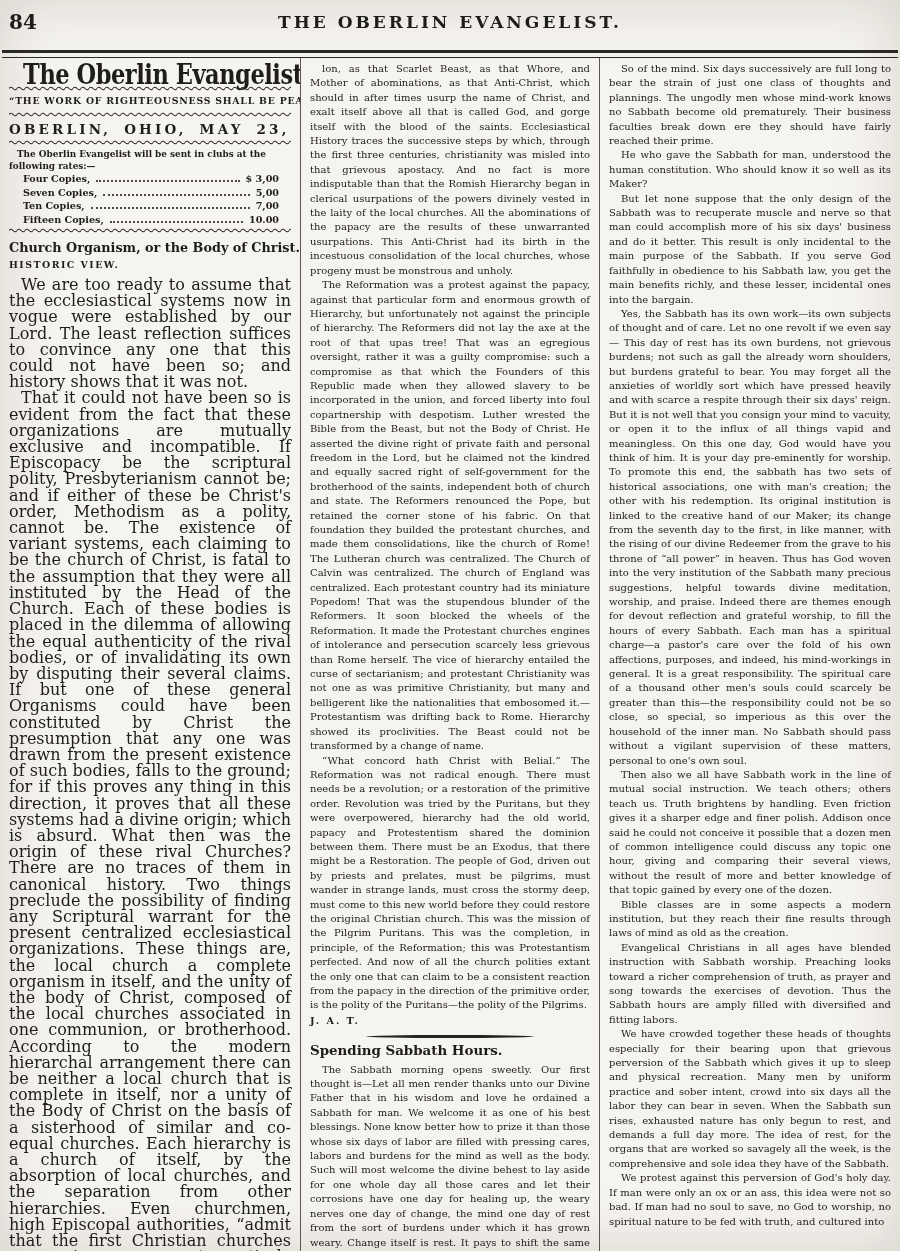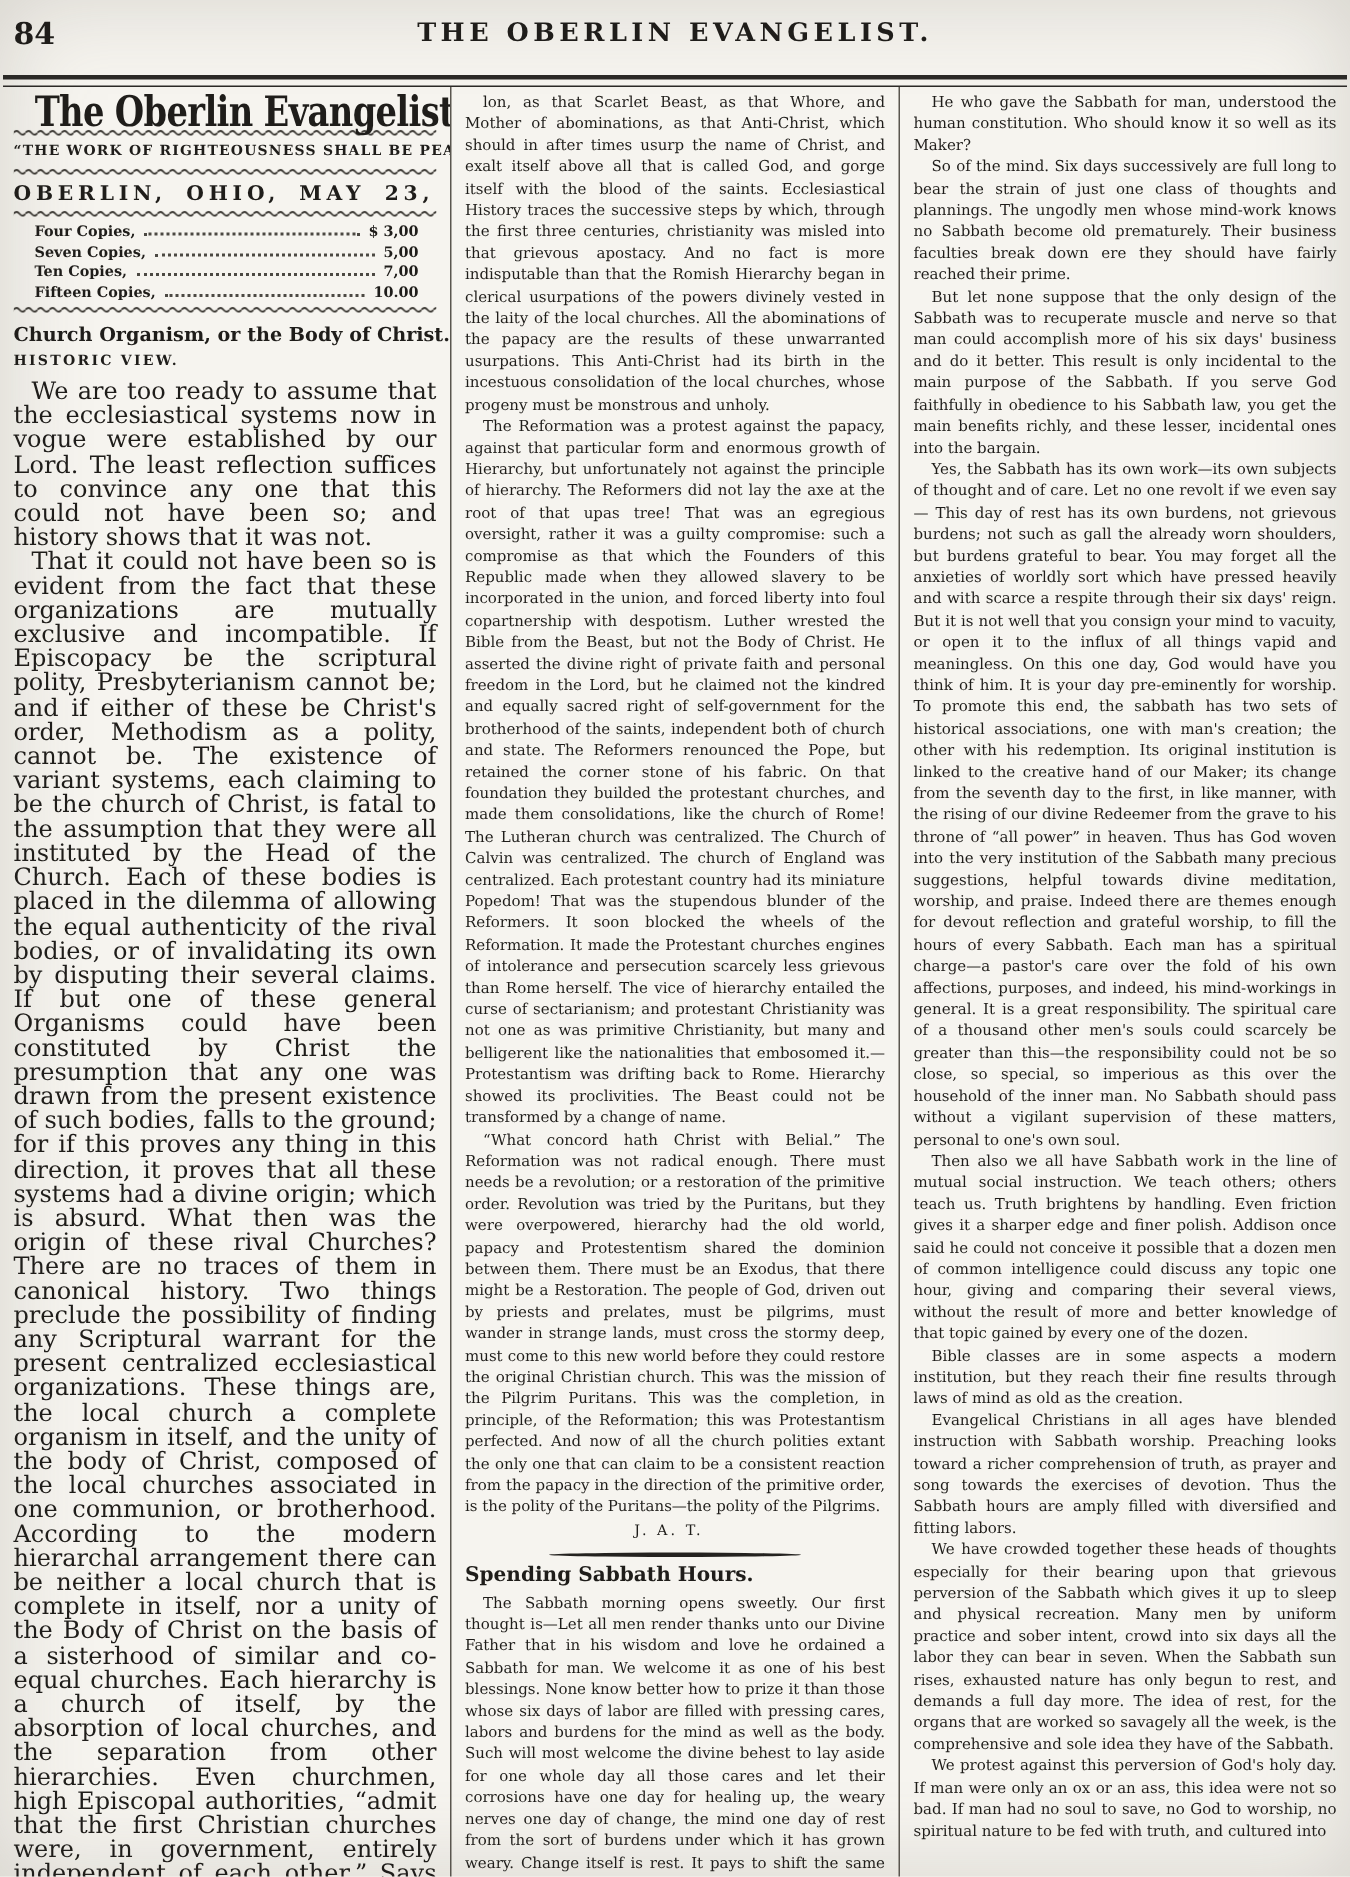--- a/index.html
+++ b/index.html
@@ -38,21 +38,21 @@
   .dateline{font-size:13.5px;font-weight:bold;letter-spacing:3.2px;word-spacing:5px;margin:5px 0 4px 0;white-space:nowrap;}
   .rates{text-align:left;margin:3px 0 2px 0;}
   .rates-intro{font-size:8.9px;font-weight:bold;text-indent:8px;line-height:12px;}
   .rate-row{display:flex;align-items:baseline;font-size:9.6px;font-weight:bold;line-height:13.5px;}
   .rate-label{white-space:nowrap;padding-left:14px;}
   .leader{flex:1;border-bottom:2px dotted #4c4943;margin:0 6px 3px 6px;height:1px;}
   .rate-price{white-space:nowrap;padding-right:12px;}
   
   .article-title{font-size:12.8px;font-weight:bold;text-align:center;white-space:nowrap;margin:8px 0 2px 0;}
   .article-subtitle{font-size:9.4px;font-weight:bold;text-align:left;letter-spacing:1.5px;margin:1px 0 5px 0;}
-  .signature{text-align:center;font-size:9.6px;font-weight:normal;letter-spacing:2px;padding-right:8px;margin:1px 0 2px 0;}
+  .signature{text-align:left;font-size:9.6px;font-weight:bold;letter-spacing:2px;padding-right:8px;margin:1px 0 2px 0;}
   .section-divider{width:168px;height:3px;background:#24221f;border-radius:50%;margin:7px auto 5px auto;}
   .section-title{font-size:13.4px;font-weight:bold;white-space:nowrap;margin:2px 0 5px 0;}
 </style>
 </head>
 <body>
 
 <div class="page">
 
   <div class="header">
     <div class="page-number">84</div>
@@ -85,20 +85,21 @@
         <div class="dateline">OBERLIN, OHIO, MAY 23, 1860.</div>
         <svg class="wavy">
             <defs>
               <pattern id="w3" width="8" height="5" patternUnits="userSpaceOnUse">
                 <path d="M0 2.5 Q2 0 4 2.5 Q6 5 8 2.5" fill="none" stroke="#35322d" stroke-width="1.2"></path>
               </pattern>
             </defs>
             <rect width="100%" height="5" fill="url(#w3)"></rect>
           </svg>
         <div class="rates">
+          <div class="rates-intro">The Oberlin Evangelist will be sent in clubs at the following rates:—</div>
           <div class="rate-row">
             <span class="rate-label">Four Copies,</span>
             <span class="leader"></span>
             <span class="rate-price">$ 3,00</span>
           </div>
           <div class="rate-row">
             <span class="rate-label">Seven Copies,</span>
             <span class="leader"></span>
             <span class="rate-price">5,00</span>
           </div>
@@ -141,22 +142,22 @@
       </div>
       <div class="section-divider"></div>
       <div class="section-title">Spending Sabbath Hours.</div>
       <div class="body-text">
         <p class="p">The Sabbath morning opens sweetly. Our first thought is—Let all men render thanks unto our Divine Father that in his wisdom and love he ordained a Sabbath for man. We welcome it as one of his best blessings. None know better how to prize it than those whose six days of labor are filled with pressing cares, labors and burdens for the mind as well as the body. Such will most welcome the divine behest to lay aside for one whole day all those cares and let their corrosions have one day for healing up, the weary nerves one day of change, the mind one day of rest from the sort of burdens under which it has grown weary. Change itself is rest. It pays to shift the same burden now and then from one shoulder to the other. The relief is wont to be greater still when you may lay down one burden for a day and take up another in its place.</p>
       </div>
     </div>
 
     <div class="col col-3">
       <div class="body-text">
+        <p class="p">So of the mind. Six days successively are full long to bear the strain of just one class of thoughts and plannings. The ungodly men whose mind-work knows no Sabbath become old prematurely. Their business faculties break down ere they should have fairly reached their prime.</p>
         <p class="p">He who gave the Sabbath for man, understood the human constitution. Who should know it so well as its Maker?</p>
-        <p class="p">So of the mind. Six days successively are full long to bear the strain of just one class of thoughts and plannings. The ungodly men whose mind-work knows no Sabbath become old prematurely. Their business faculties break down ere they should have fairly reached their prime.</p>
         <p class="p">But let none suppose that the only design of the Sabbath was to recuperate muscle and nerve so that man could accomplish more of his six days' business and do it better. This result is only incidental to the main purpose of the Sabbath. If you serve God faithfully in obedience to his Sabbath law, you get the main benefits richly, and these lesser, incidental ones into the bargain.</p>
         <p class="p">Yes, the Sabbath has its own work—its own subjects of thought and of care. Let no one revolt if we even say— This day of rest has its own burdens, not grievous burdens; not such as gall the already worn shoulders, but burdens grateful to bear. You may forget all the anxieties of worldly sort which have pressed heavily and with scarce a respite through their six days' reign. But it is not well that you consign your mind to vacuity, or open it to the influx of all things vapid and meaningless. On this one day, God would have you think of him. It is your day pre-eminently for worship. To promote this end, the sabbath has two sets of historical associations, one with man's creation; the other with his redemption. Its original institution is linked to the creative hand of our Maker; its change from the seventh day to the first, in like manner, with the rising of our divine Redeemer from the grave to his throne of “all power” in heaven. Thus has God woven into the very institution of the Sabbath many precious suggestions, helpful towards divine meditation, worship, and praise. Indeed there are themes enough for devout reflection and grateful worship, to fill the hours of every Sabbath. Each man has a spiritual charge—a pastor's care over the fold of his own affections, purposes, and indeed, his mind-workings in general. It is a great responsibility. The spiritual care of a thousand other men's souls could scarcely be greater than this—the responsibility could not be so close, so special, so imperious as this over the household of the inner man. No Sabbath should pass without a vigilant supervision of these matters, personal to one's own soul.</p>
         <p class="p">Then also we all have Sabbath work in the line of mutual social instruction. We teach others; others teach us. Truth brightens by handling. Even friction gives it a sharper edge and finer polish. Addison once said he could not conceive it possible that a dozen men of common intelligence could discuss any topic one hour, giving and comparing their several views, without the result of more and better knowledge of that topic gained by every one of the dozen.</p>
         <p class="p">Bible classes are in some aspects a modern institution, but they reach their fine results through laws of mind as old as the creation.</p>
         <p class="p">Evangelical Christians in all ages have blended instruction with Sabbath worship. Preaching looks toward a richer comprehension of truth, as prayer and song towards the exercises of devotion. Thus the Sabbath hours are amply filled with diversified and fitting labors.</p>
         <p class="p">We have crowded together these heads of thoughts especially for their bearing upon that grievous perversion of the Sabbath which gives it up to sleep and physical recreation. Many men by uniform practice and sober intent, crowd into six days all the labor they can bear in seven. When the Sabbath sun rises, exhausted nature has only begun to rest, and demands a full day more. The idea of rest, for the organs that are worked so savagely all the week, is the comprehensive and sole idea they have of the Sabbath.</p>
         <p class="p">We protest against this perversion of God's holy day. If man were only an ox or an ass, this idea were not so bad. If man had no soul to save, no God to worship, no spiritual nature to be fed with truth, and cultured into</p>
       </div>
     </div>
 

